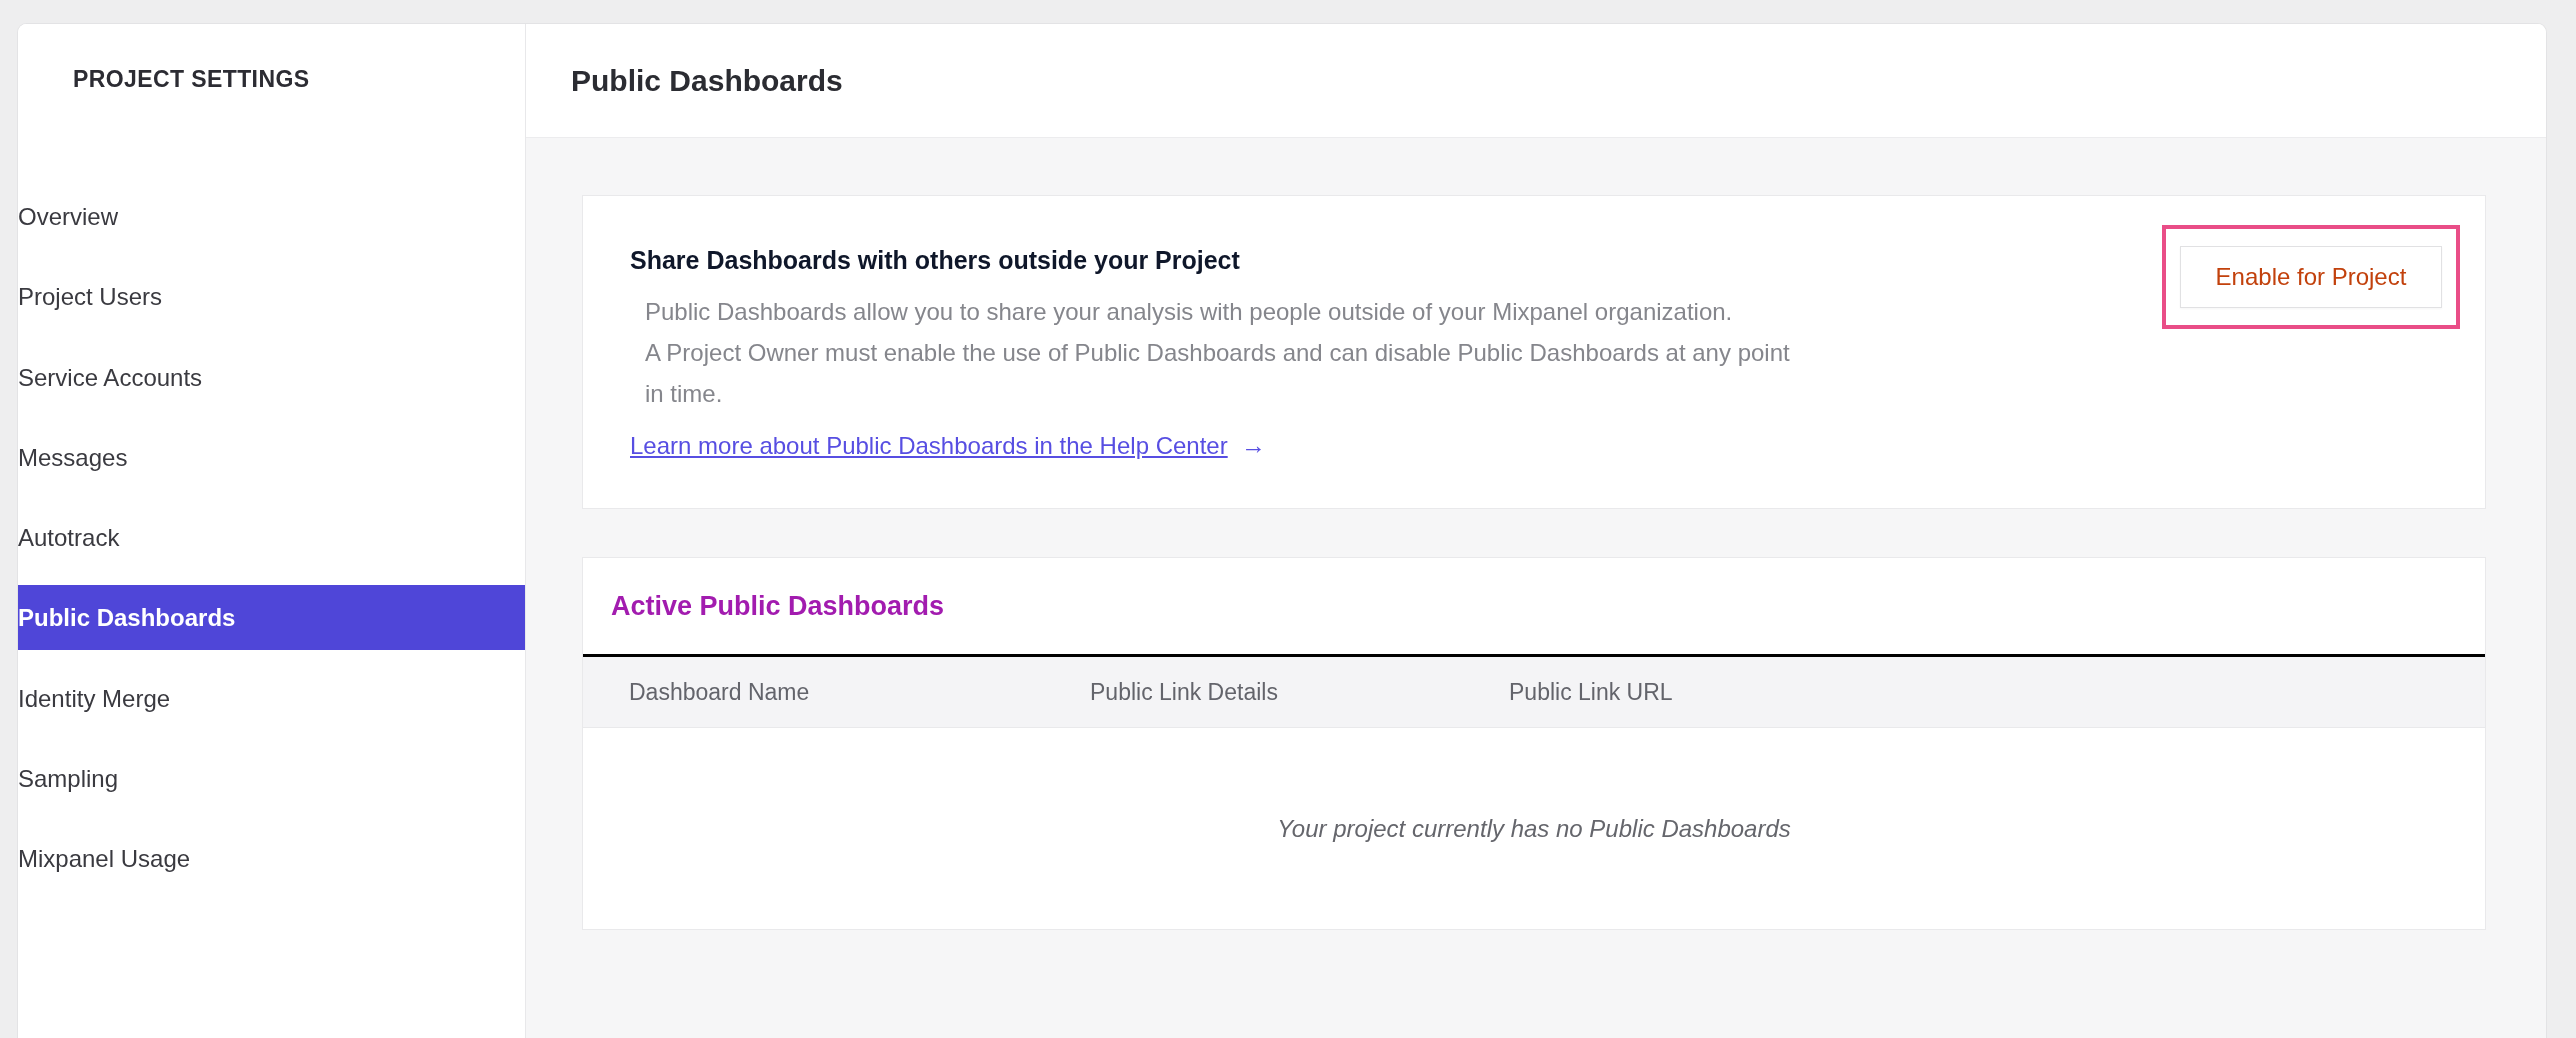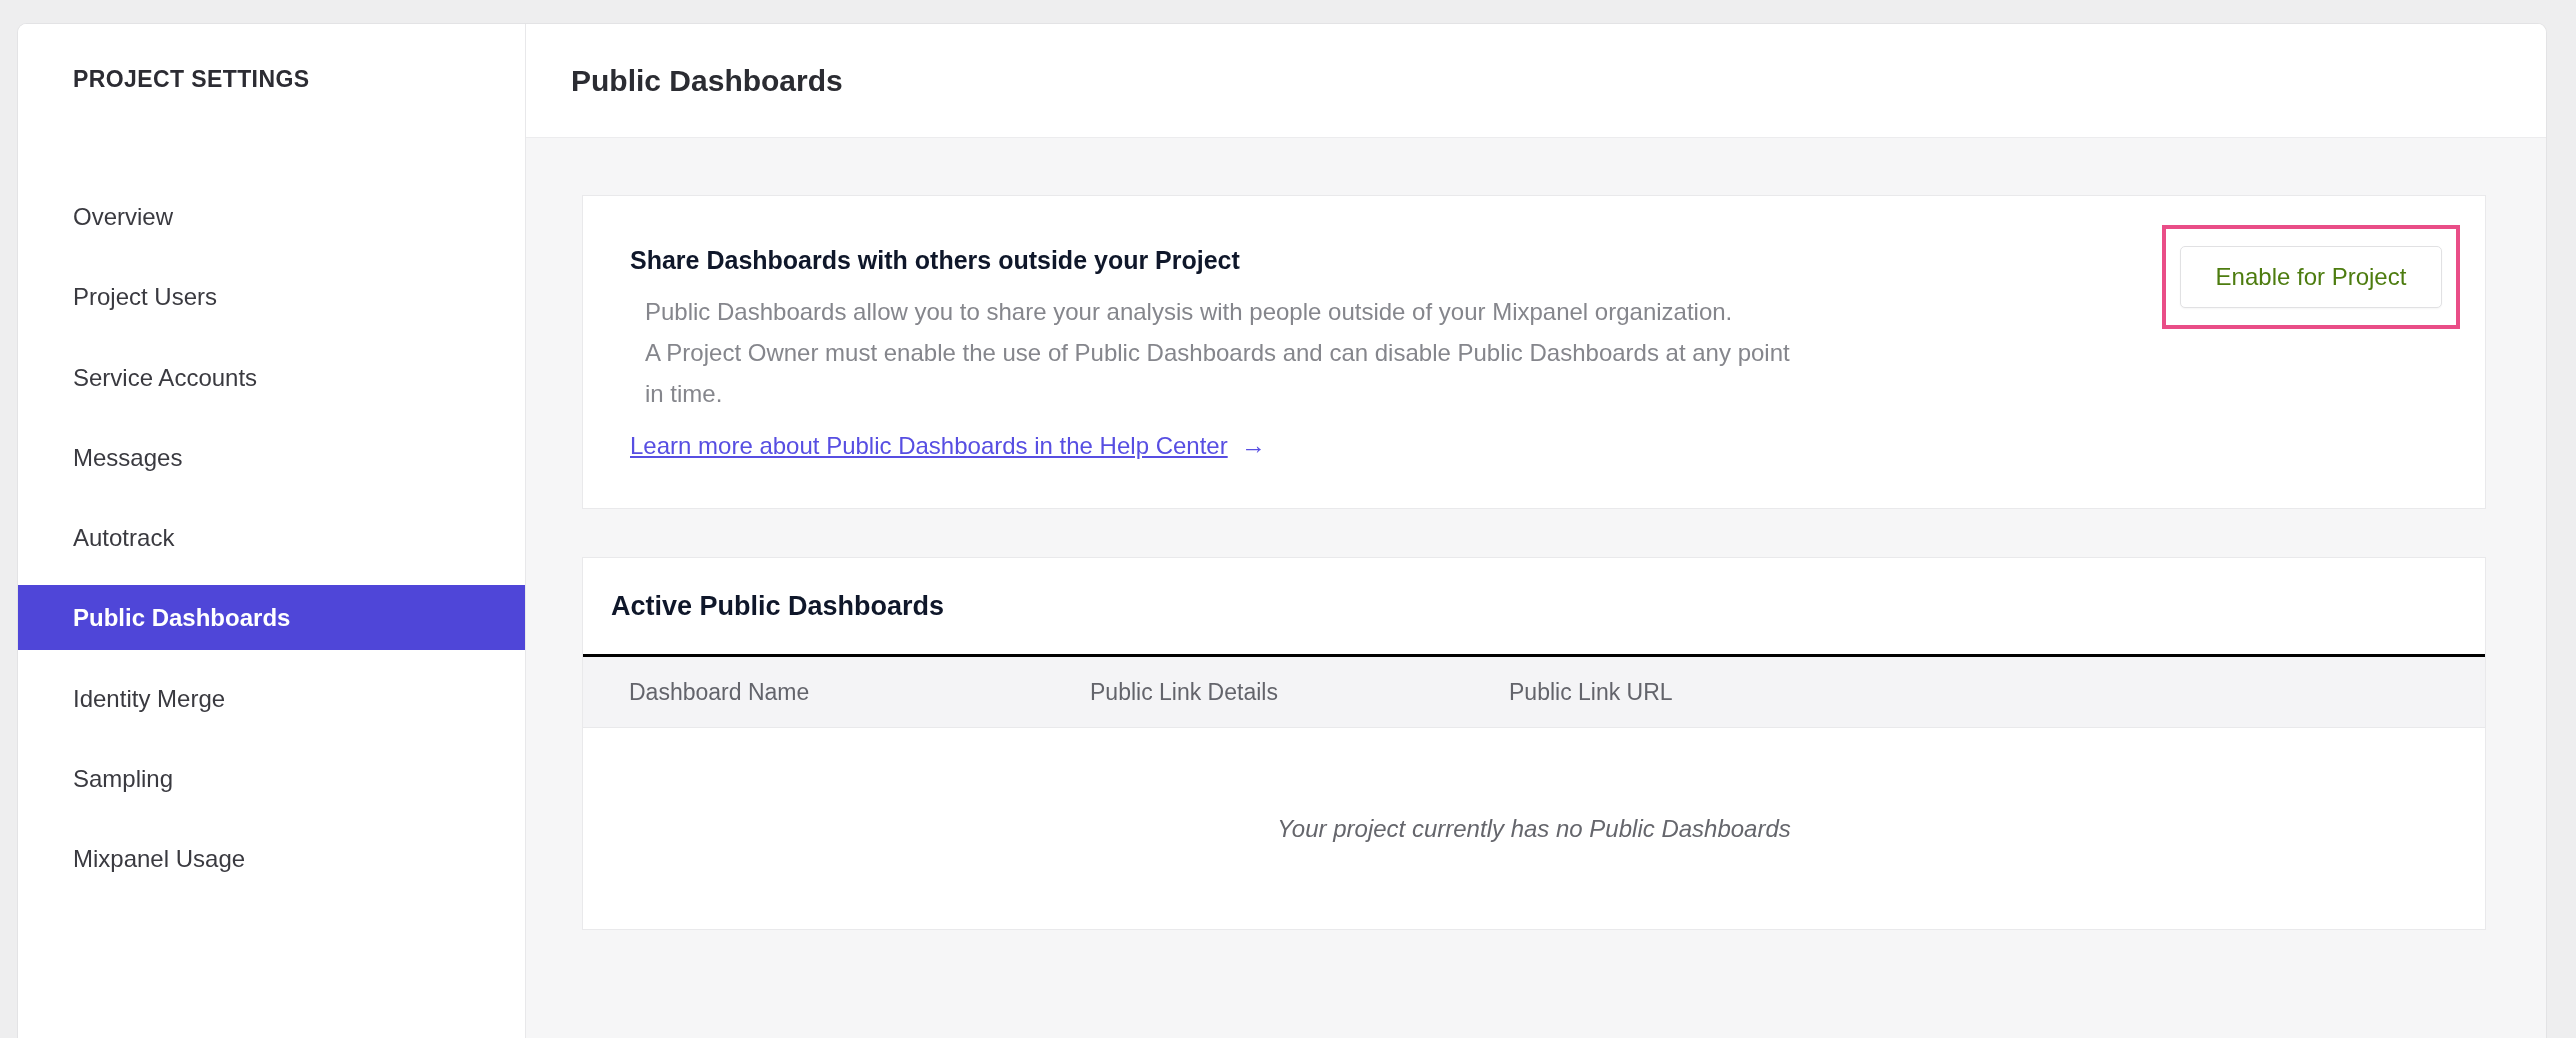--- a/index.html
+++ b/index.html
@@ -32,21 +32,20 @@
   }
   .sidebar-title {
     position: absolute; left: 55px; top: 42px;
     font-size: 23px; font-weight: bold; color: #2c2c33;
     letter-spacing: 0.4px;
   }
   .nav { position: absolute; left: 0; right: 0; top: 160px; }
   .nav-item {
     height: 65px; line-height: 65px;
     margin-bottom: 15.3px;
-    padding-left: 55px;
     font-size: 24px; color: #3a3a40;
     cursor: pointer;
     white-space: nowrap;
   }
   .nav-item.selected {
     background: #4f46d8;
     color: #ffffff;
     font-weight: bold;
   }
 
@@ -92,35 +91,35 @@
   .annotation-box {
     position: absolute; right: 25px; top: 29px;
     width: 298px; height: 104px;
     border: 4.8px solid #e94d87;
     display: flex; align-items: center; justify-content: center;
   }
   .enable-btn {
     width: 262px; height: 62px;
     background: #ffffff;
     border: 1px solid #e1e1e3;
-    border-radius: 5px;
+    border-radius: 0;
     font-family: "Liberation Sans", sans-serif;
-    font-size: 24px; color: #4d7c0f;
+    font-size: 24px; color: #c2410c;
     box-shadow: 0 1px 1.9px rgba(0,0,0,0.04);
     cursor: pointer;
   }
 
   
   .card-active { left: 56px; top: 419px; width: 1904px; height: 373px; display: flex; flex-direction: column; }
   .active-title-row {
     height: 96px; flex: 0 0 96px;
     display: flex; align-items: center;
     padding-left: 28px;
   }
-  .active-title { font-size: 27px; font-weight: bold; color: #0f172a; }
+  .active-title { font-size: 27px; font-weight: bold; color: #a21caf; }
   .table-header-row {
     height: 74px; flex: 0 0 74px;
     background: #f4f4f6;
     border-top: 3px solid #000000;
     border-bottom: 1px solid #e9e9eb;
     position: relative;
   }
   .th {
     position: absolute; top: 0; height: 100%;
     display: flex; align-items: center;

